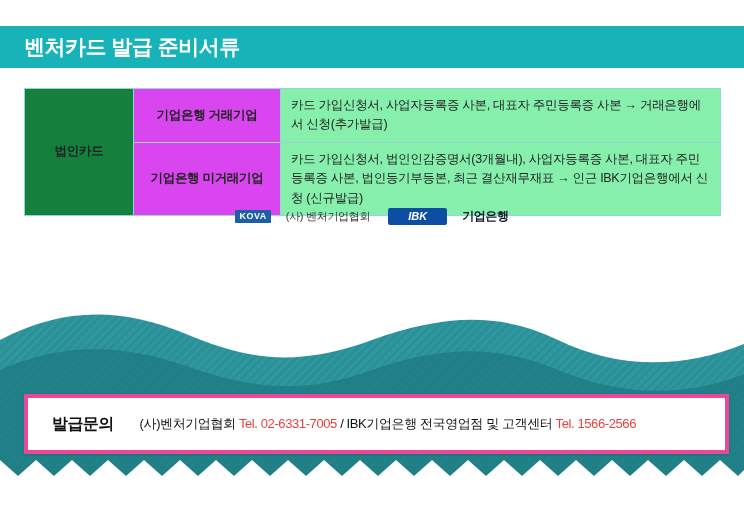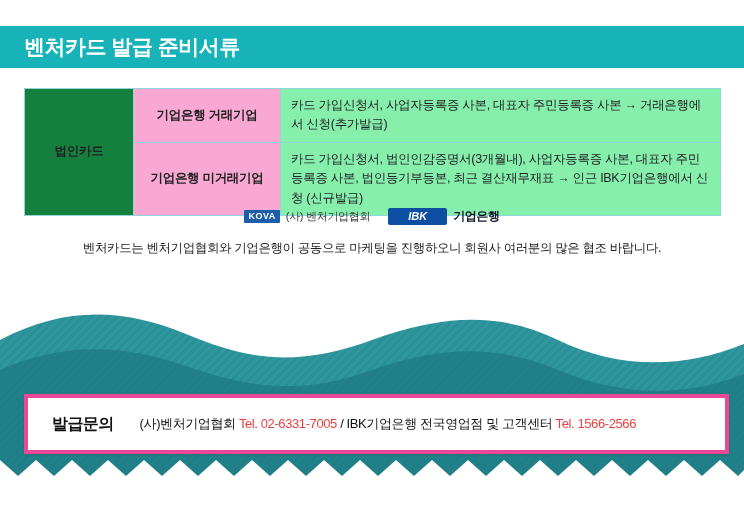--- a/index.html
+++ b/index.html
@@ -69,21 +69,21 @@
     color: #111111;
     background: #15803d;
     border-left: 1px solid #8fd7d9;
   }
   td.sub-cell {
     width: 126px;
     text-align: center;
     font-size: 12.5px;
     font-weight: bold;
     color: #111111;
-    background: #f9a8d4;
+    background: #d946ef;
   }
   td.desc-cell {
     background: #86efac;
     text-align: left;
   }
   td.row1-sub, td.row1-desc { height: 30px; }
   td.row2-sub, td.row2-desc { height: 48px; }
 
   
   .logos {
@@ -92,21 +92,21 @@
     top: 208px;
     width: 744px;
     display: flex;
     justify-content: center;
     align-items: center;
     gap: 18px;
   }
   .logo-group {
     display: flex;
     align-items: center;
-    gap: 6px;
+    gap: 15px;
   }
   .kova-mark {
     display: inline-block;
     background: #1c5fa8;
     color: #ffffff;
     font-size: 9px;
     font-weight: bold;
     letter-spacing: 0.5px;
     padding: 2px 4px 2px 4px;
     line-height: 1;
@@ -222,21 +222,20 @@
     <div class="logo-group">
       <span class="kova-mark">KOVA</span>
       <span class="kova-text">(사) 벤처기업협회</span>
     </div>
     <div class="logo-group">
       <span class="ibk-mark">IBK</span>
       <span class="ibk-text">기업은행</span>
     </div>
   </div>
 
-  <div class="notice">벤처카드는 벤처기업협회와 기업은행이 공동으로 마케팅을 진행하오니 회원사 여러분의 많은 협조 바랍니다.</div>
 
   <div class="wave-area">
     <svg class="wave-svg" width="744" height="205" viewBox="0 0 744 205">
       <defs>
         <pattern id="stripes" width="6" height="6" patternUnits="userSpaceOnUse" patternTransform="rotate(45)">
           <rect width="6" height="6" fill="#2a8f96"></rect>
           <rect width="3" height="6" fill="#2f979e"></rect>
         </pattern>
         <pattern id="stripes2" width="6" height="6" patternUnits="userSpaceOnUse" patternTransform="rotate(45)">
           <rect width="6" height="6" fill="#1f7f87"></rect>

